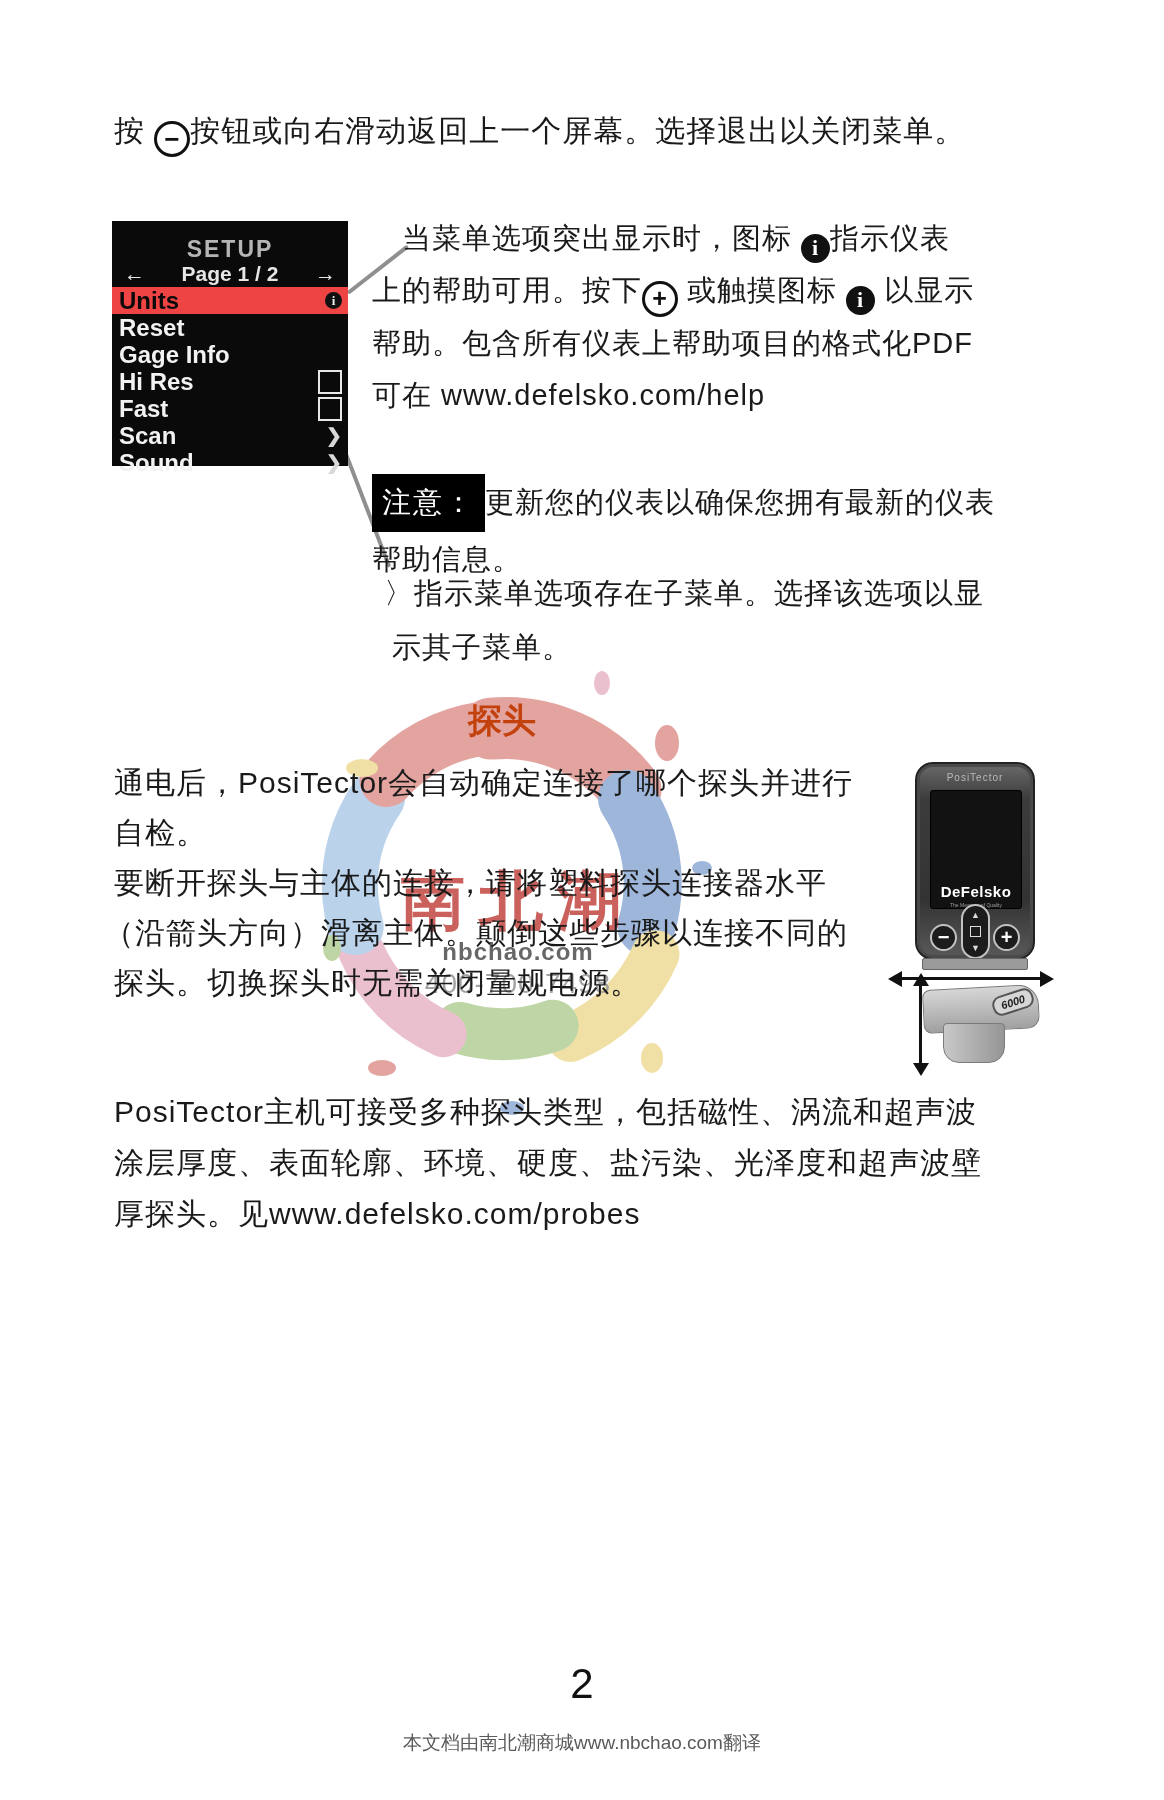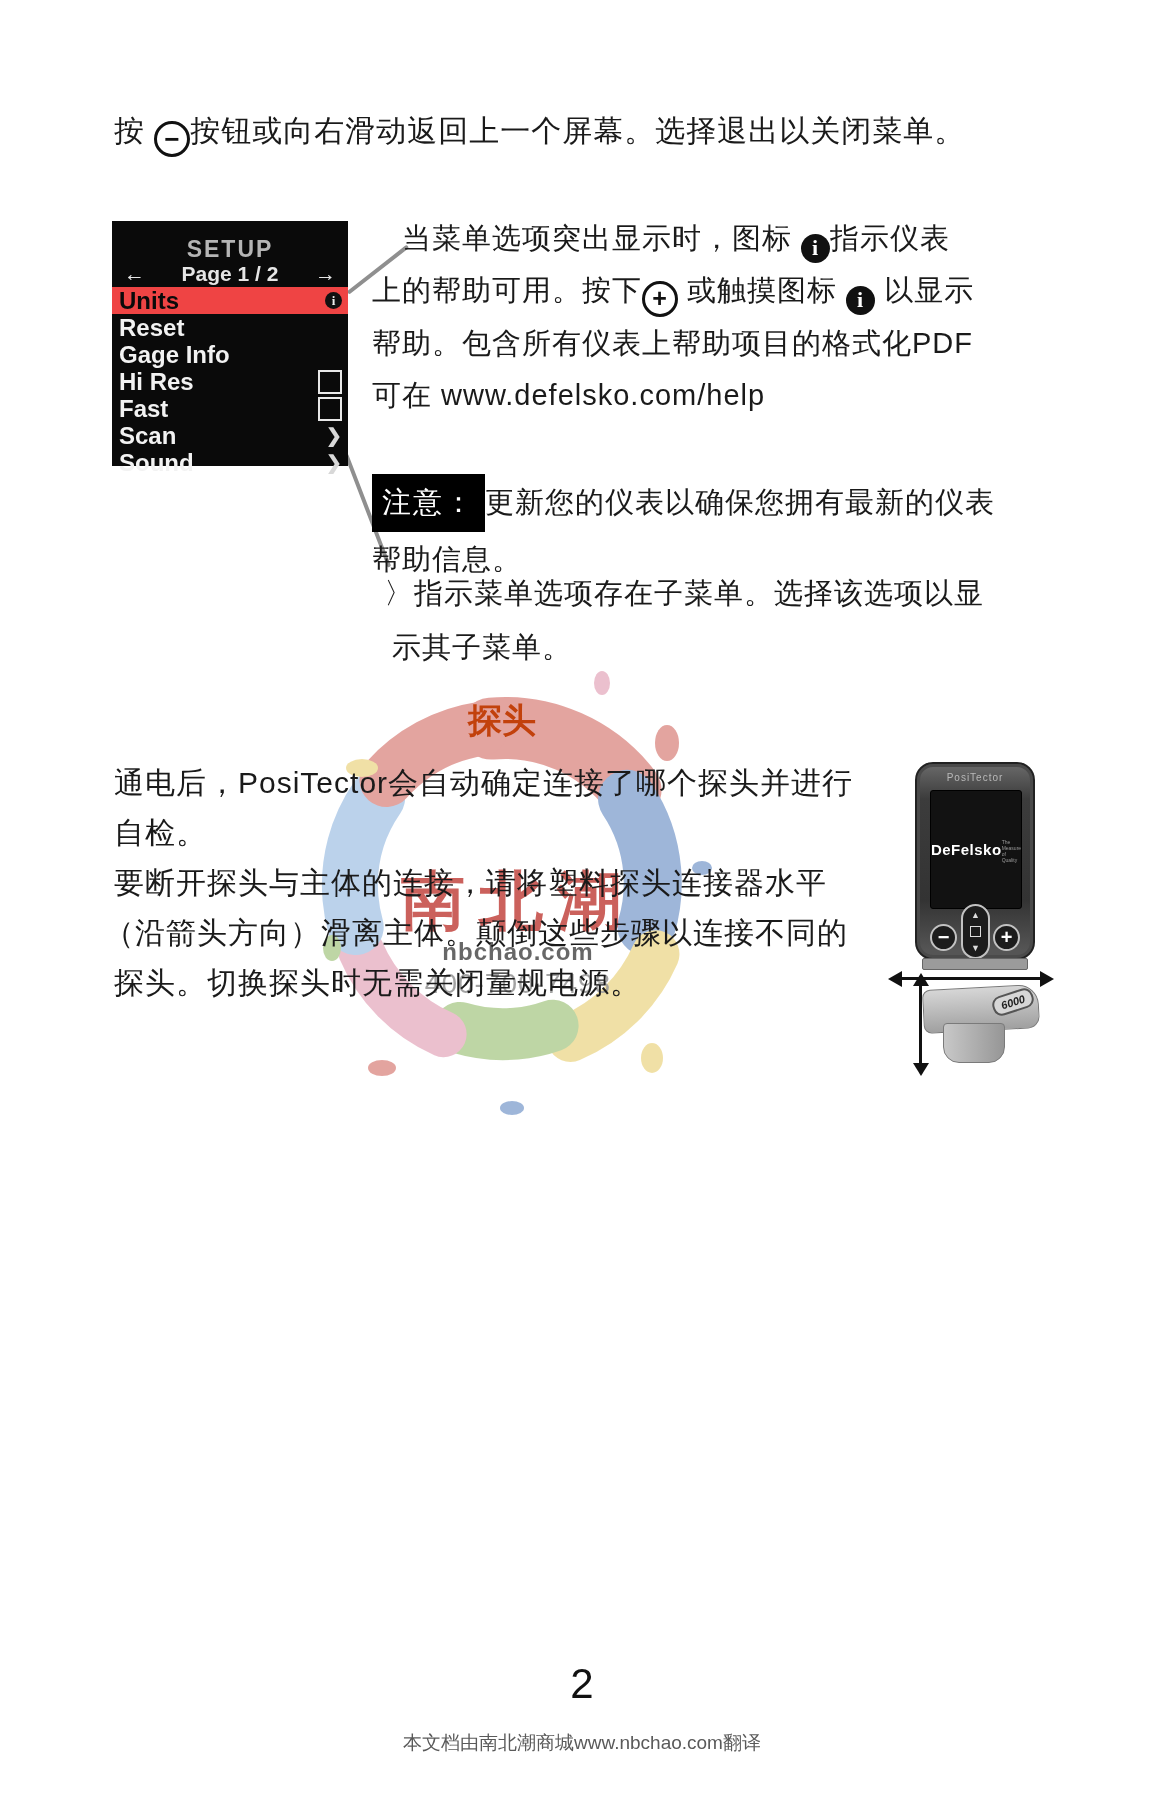--- a/index.html
+++ b/index.html
@@ -39,22 +39,22 @@
   .note-label{display:inline-block;background:#000;color:#fff;padding:1px 10px 3px 10px;
         font-size:29px;letter-spacing:2px;}
   
   .dev{z-index:3;}
   .dev-body{position:absolute;left:25px;top:7px;width:120px;height:198px;border-radius:18px;
         background:linear-gradient(180deg,#6a6a6a 0%,#3c3c3c 18%,#333 70%,#555 96%);
         border:2px solid #222;box-sizing:border-box;box-shadow:inset 0 0 0 3px #4a4a4a;}
   .dev-brand{position:absolute;left:0;top:8px;width:100%;text-align:center;
         color:#b9b9b9;font-size:10px;letter-spacing:1px;}
   .dev-screen{position:absolute;left:13px;top:26px;width:90px;height:117px;background:#121212;
-        border:1px solid #000;border-radius:3px;display:flex;flex-direction:row;
-        align-items:center;justify-content:center;}
+        border:1px solid #000;border-radius:3px;display:flex;flex-direction:column;
+        align-items:center;justify-content:flex-end;}
   .dev-logo{color:#fff;font-weight:bold;font-size:15px;letter-spacing:0.5px;}
   .dev-tag{color:#9a9a9a;font-size:5px;margin-top:2px;}
   .dev-btn{position:absolute;display:flex;align-items:center;justify-content:center;
         background:#1c1c1c;border:2px solid #c2c2c2;color:#fff;font-weight:bold;box-sizing:border-box;}
   .dev-minus{left:13px;top:160px;width:27px;height:27px;border-radius:50%;font-size:20px;}
   .dev-plus{left:76px;top:160px;width:27px;height:27px;border-radius:50%;font-size:20px;}
   .dev-pill{left:44px;top:140px;width:29px;height:55px;border-radius:15px;
         flex-direction:column;justify-content:space-between;padding:4px 0;font-size:9px;color:#ddd;}
   .dev-pill .sq{width:9px;height:9px;border:1px solid #ddd;}
   .dev-foot{position:absolute;left:32px;top:203px;width:106px;height:12px;background:#9b9b9b;
@@ -185,20 +185,25 @@
     <div class="txt txtline">通电后，PosiTector会自动确定连接了哪个探头并进行</div>
     <div class="txt txtline">自检。</div>
   </div>
 
   <div class="abs" style="left:114px;top:858px;z-index:2;">
     <div class="txt txtline">要断开探头与主体的连接，请将塑料探头连接器水平</div>
     <div class="txt txtline" style="margin-left:-10px;">（沿箭头方向）滑离主体。颠倒这些步骤以连接不同的</div>
     <div class="txt txtline">探头。切换探头时无需关闭量规电源。</div>
   </div>
 
+  <div class="abs" style="left:114px;top:1086px;z-index:2;">
+    <div class="txt txtline" style="line-height:51px;">PosiTector主机可接受多种探头类型，包括磁性、涡流和超声波</div>
+    <div class="txt txtline" style="line-height:51px;">涂层厚度、表面轮廓、环境、硬度、盐污染、光泽度和超声波壁</div>
+    <div class="txt txtline" style="line-height:51px;">厚探头。见www.defelsko.com/probes</div>
+  </div>
 
   <div class="abs dev" style="left:890px;top:755px;width:170px;height:320px;">
     <div class="dev-body">
       <div class="dev-brand">PosiTector</div>
       <div class="dev-screen">
         <div class="dev-logo">DeFelsko</div>
         <div class="dev-tag">The Measure of Quality</div>
       </div>
       <div class="dev-btn dev-minus">−</div>
       <div class="dev-btn dev-pill">

